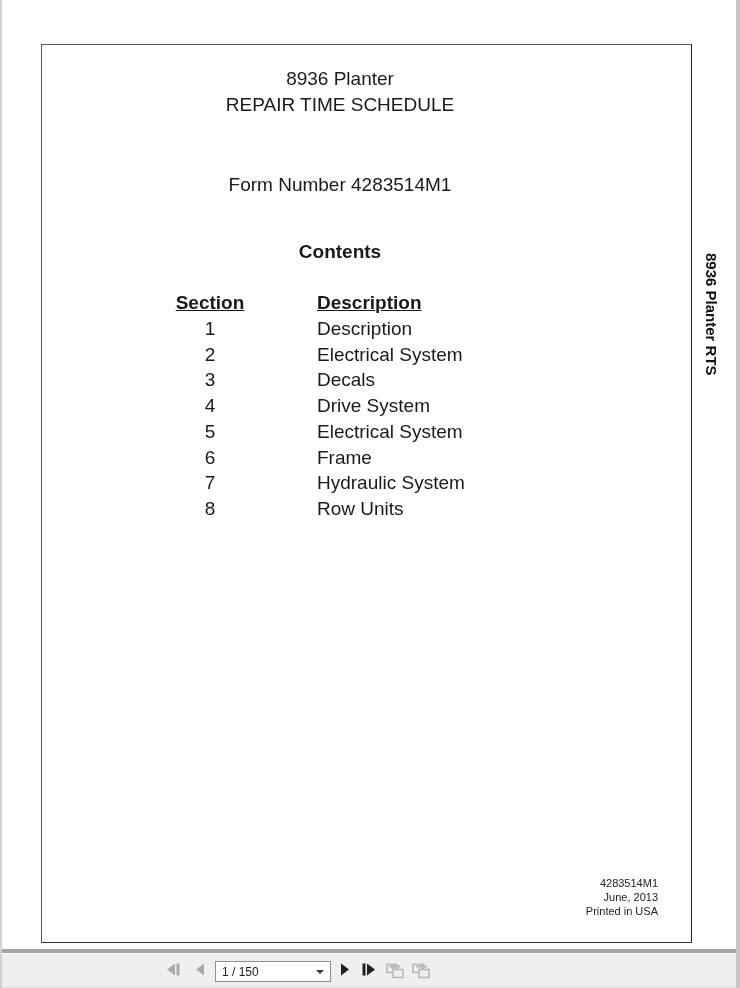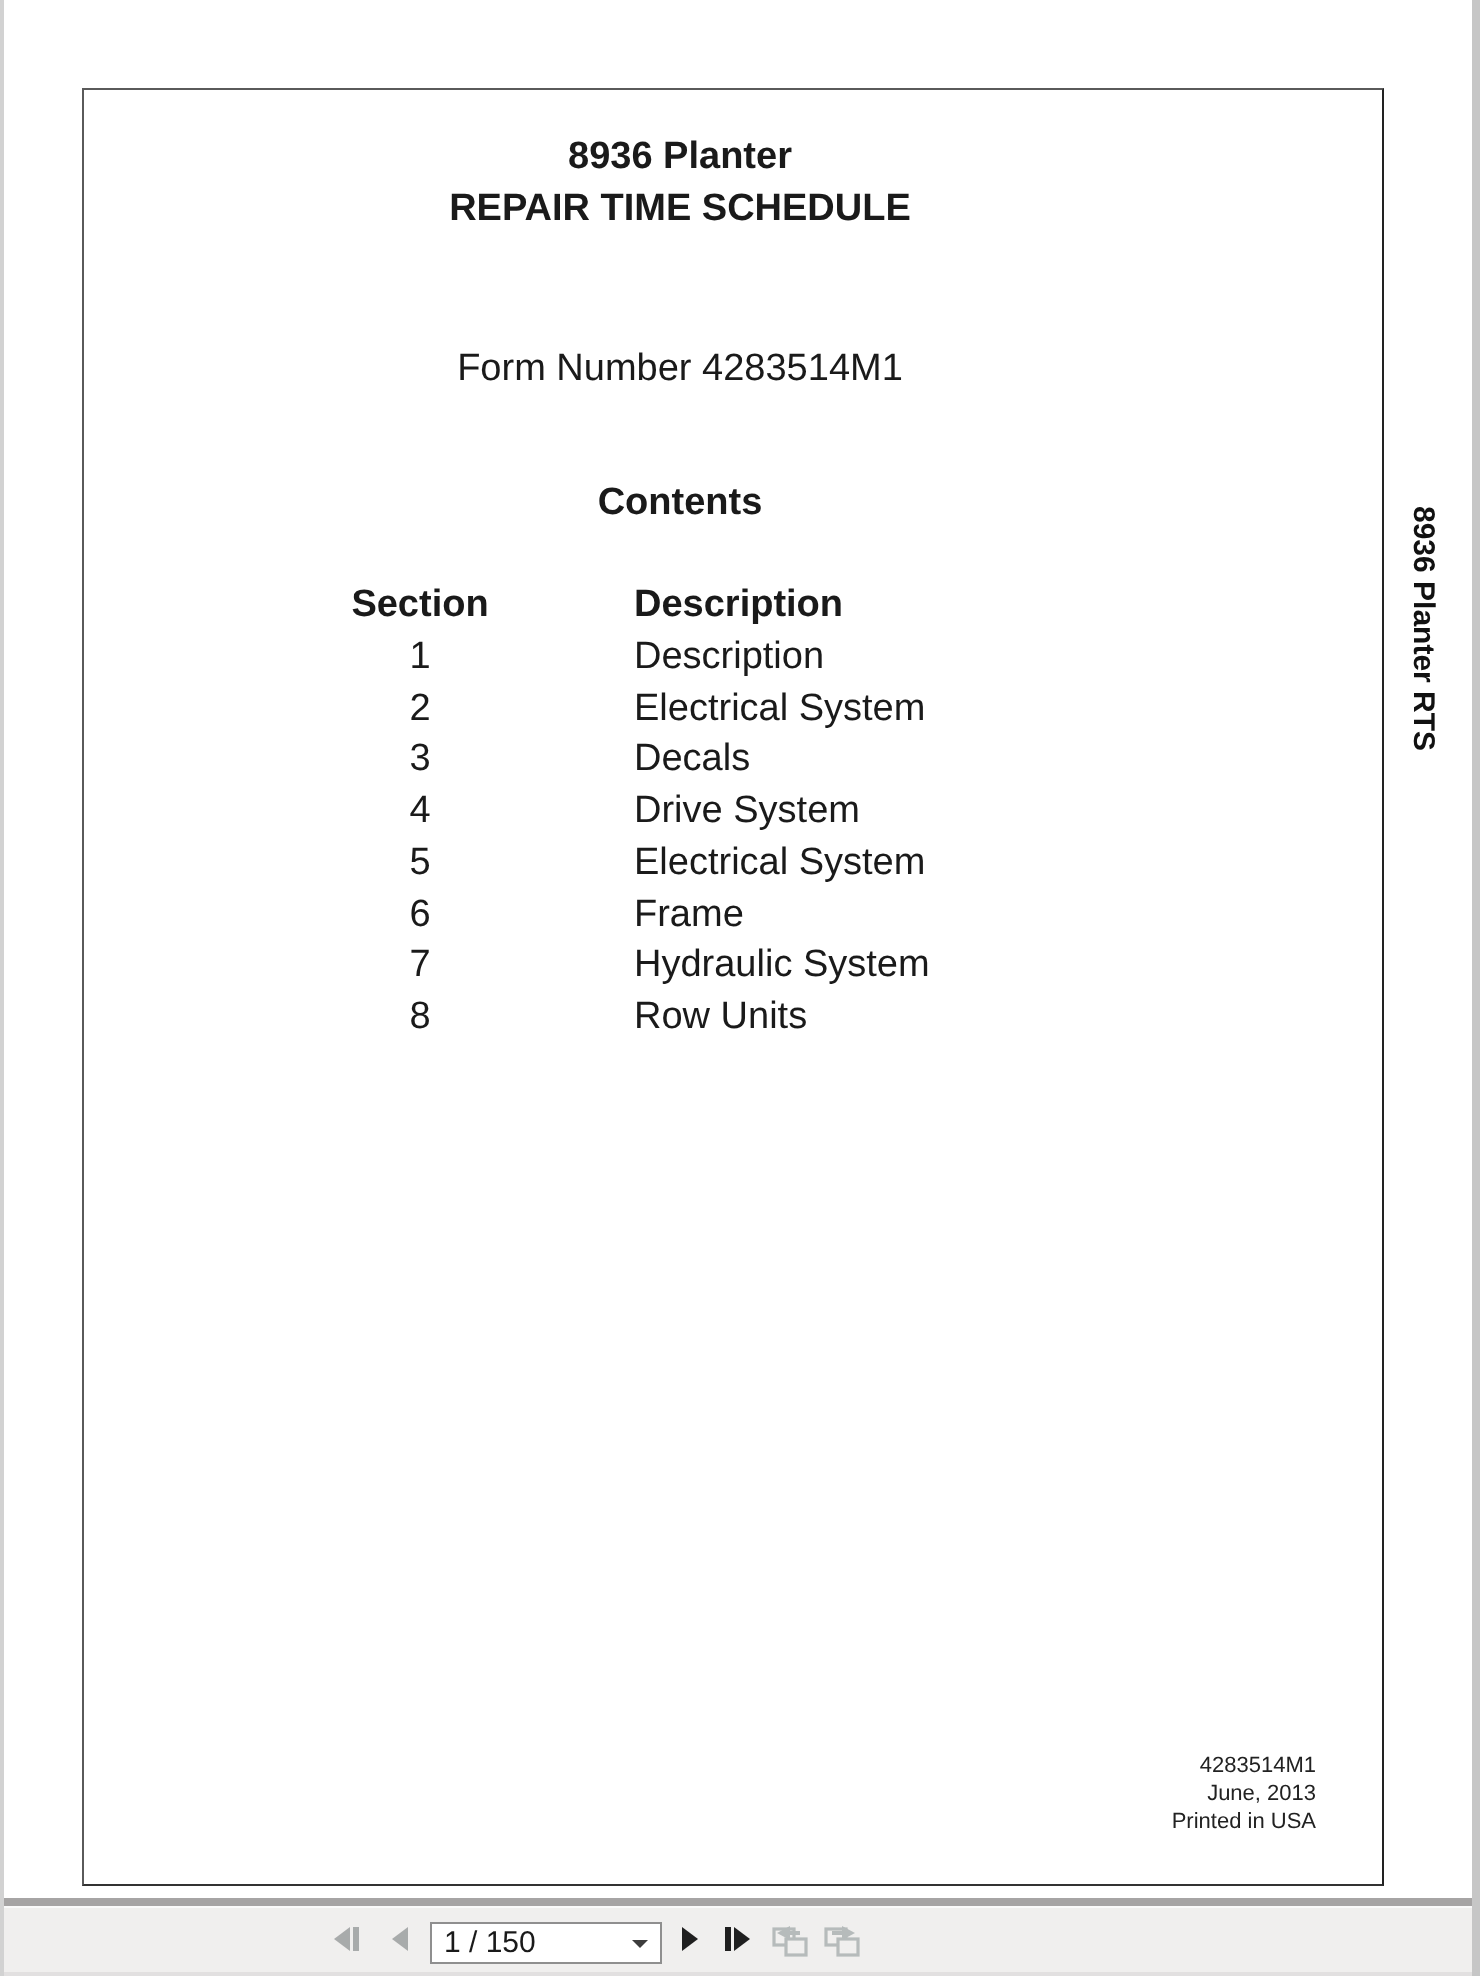--- a/index.html
+++ b/index.html
@@ -35,35 +35,35 @@
     border-bottom-color: #333333;
   }
 
   .content-col {
     position: absolute;
     left: 2px; width: 676px;
     text-align: center;
     color: #1a1a1a;
   }
 
-  .title-block { top: 66px; font-weight: bold; font-size: 19px; line-height: 26px; }
+  .title-block { top: 66px; font-weight: normal; font-size: 19px; line-height: 26px; }
   .form-number { top: 172px; font-weight: normal; font-size: 19px; line-height: 26px; }
   .contents-heading { top: 239px; font-weight: bold; font-size: 19px; line-height: 26px; }
 
   .toc {
     position: absolute;
     left: 141px; top: 290px;
     width: 420px;
     font-size: 19px;
     color: #1a1a1a;
   }
   .toc-row { display: flex; height: 25.75px; line-height: 25.75px; }
   .toc-row .col-section { width: 138px; text-align: center; flex: 0 0 138px; }
   .toc-row .col-description { padding-left: 38px; text-align: left; white-space: nowrap; }
-  .toc-header { font-weight: bold; }
+  .toc-header { font-weight: bold; text-decoration: underline; }
 
   .doc-footer {
     position: absolute;
     top: 876px; right: 82px;
     text-align: right;
     font-size: 11px;
     line-height: 14px;
     color: #222222;
   }
 
@@ -120,21 +120,21 @@
     background: #ffffff;
     border: 1px solid #8f8f8f;
   }
   .page-input {
     position: absolute;
     left: 0; top: 0;
     width: 98px; height: 19px;
     border: none;
     outline: none;
     font-family: "Liberation Sans", "DejaVu Sans", sans-serif;
-    font-size: 15px;
+    font-size: 12px;
     padding-left: 6px;
     color: #1a1a1a;
     background: transparent;
   }
   .combo-caret {
     position: absolute;
     right: 4px; top: 0;
     width: 12px; height: 19px;
     border: none; background: transparent;
     cursor: pointer;

